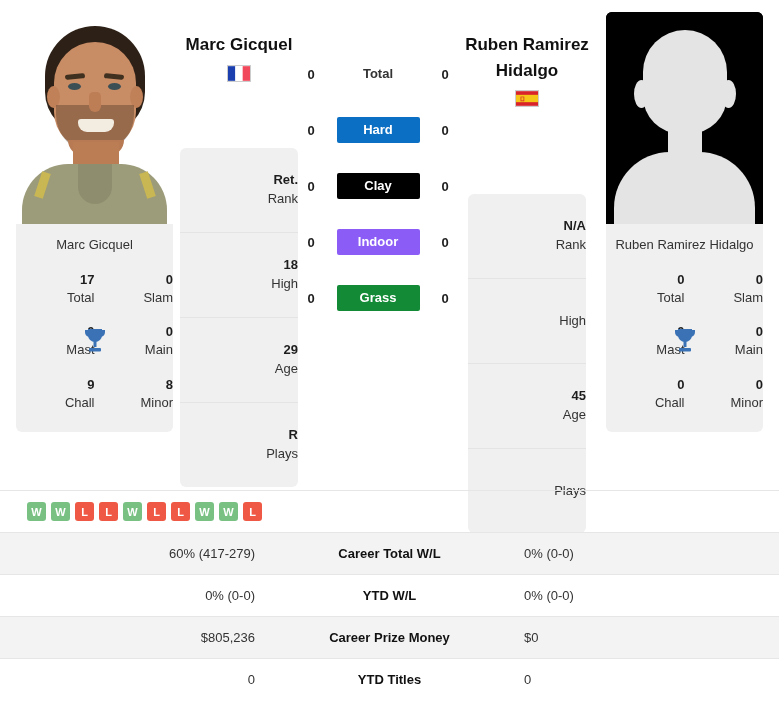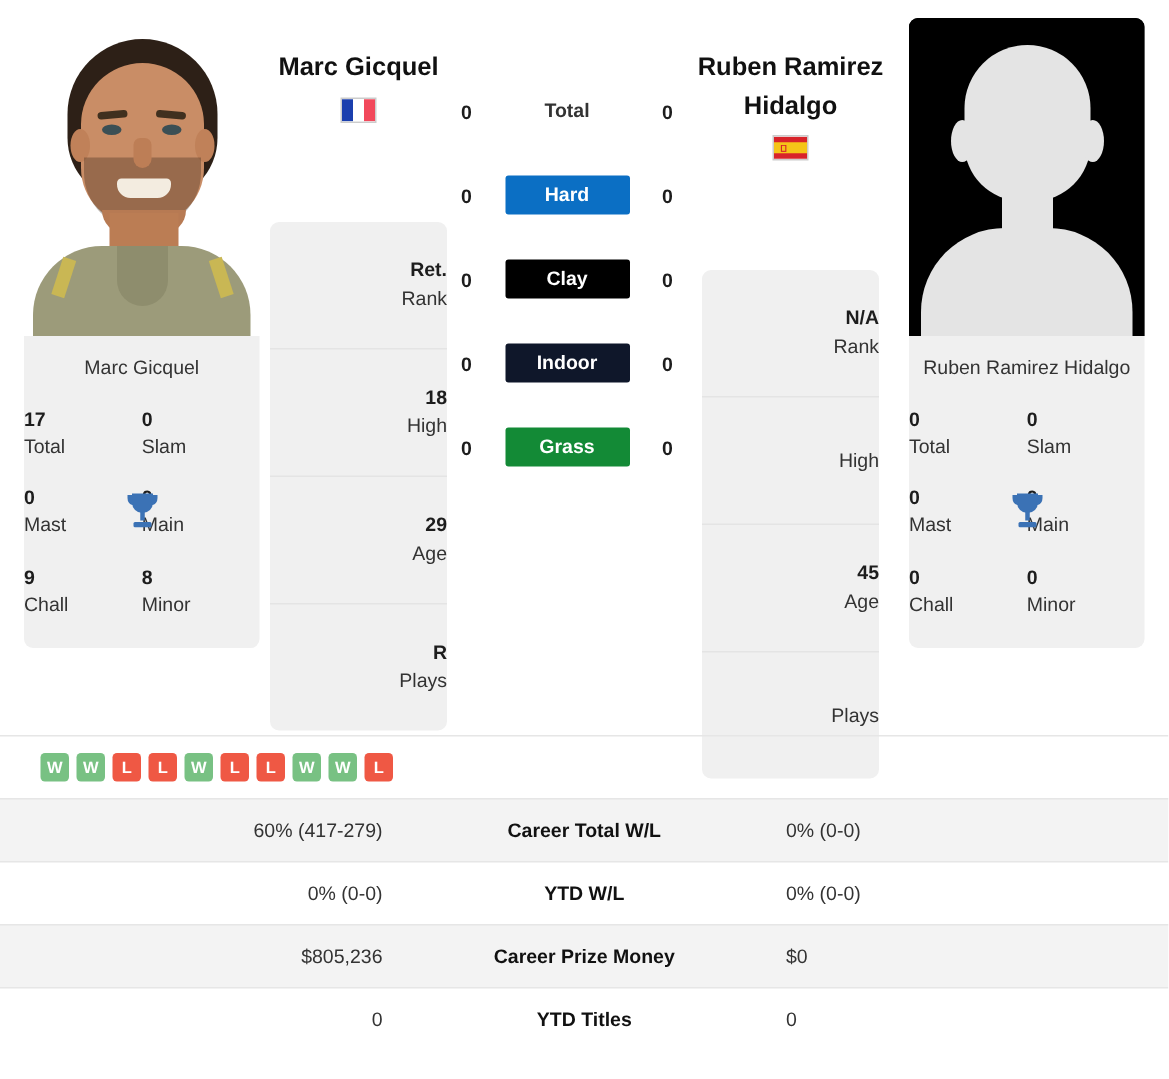--- a/index.html
+++ b/index.html
@@ -172,21 +172,21 @@
     line-height: 1.45;
     padding: 2px 6px 8px;
   }
   .stat-grid {
     display: grid;
     grid-template-columns: 1fr 1fr;
     row-gap: 2px;
     position: relative;
   }
   .stat-cell {
-    text-align: left;
+    text-align: right;
     padding: 8px 0 6px;
   }
   .stat-val {
     font-size: 13px;
     font-weight: bold;
     color: #1d1d1d;
     line-height: 1.4;
   }
   .stat-lab {
     font-size: 13px;
@@ -203,21 +203,21 @@
 
   
   .rank-card {
     position: absolute;
     width: 118px;
     background: #f0f0f0;
     border-radius: 6px;
     overflow: hidden;
   }
   .rank-card.left  { left: 180px; top: 148px; }
-  .rank-card.right { left: 468px; top: 180px; }
+  .rank-card.right { left: 468px; top: 194px; }
   .rank-row {
     height: 84px;
     display: flex;
     flex-direction: column;
     align-items: flex-end;
     justify-content: center;
     border-bottom: 1px solid #e4e4e4;
   }
   .rank-row:last-child { border-bottom: none; }
   .rank-val {
@@ -485,21 +485,21 @@
       <div class="surface-chip" style="background:#0b6fc4">Hard</div>
       <div class="surface-score">0</div>
     </div>
     <div class="surface-row">
       <div class="surface-score">0</div>
       <div class="surface-chip" style="background:#000000">Clay</div>
       <div class="surface-score">0</div>
     </div>
     <div class="surface-row">
       <div class="surface-score">0</div>
-      <div class="surface-chip" style="background:#0f172a">Indoor</div>
+      <div class="surface-chip" style="background:#8b5cf6">Indoor</div>
       <div class="surface-score">0</div>
     </div>
     <div class="surface-row">
       <div class="surface-score">0</div>
       <div class="surface-chip" style="background:#138a36">Grass</div>
       <div class="surface-score">0</div>
     </div>
   </div>
 
   <div class="rank-card left">

